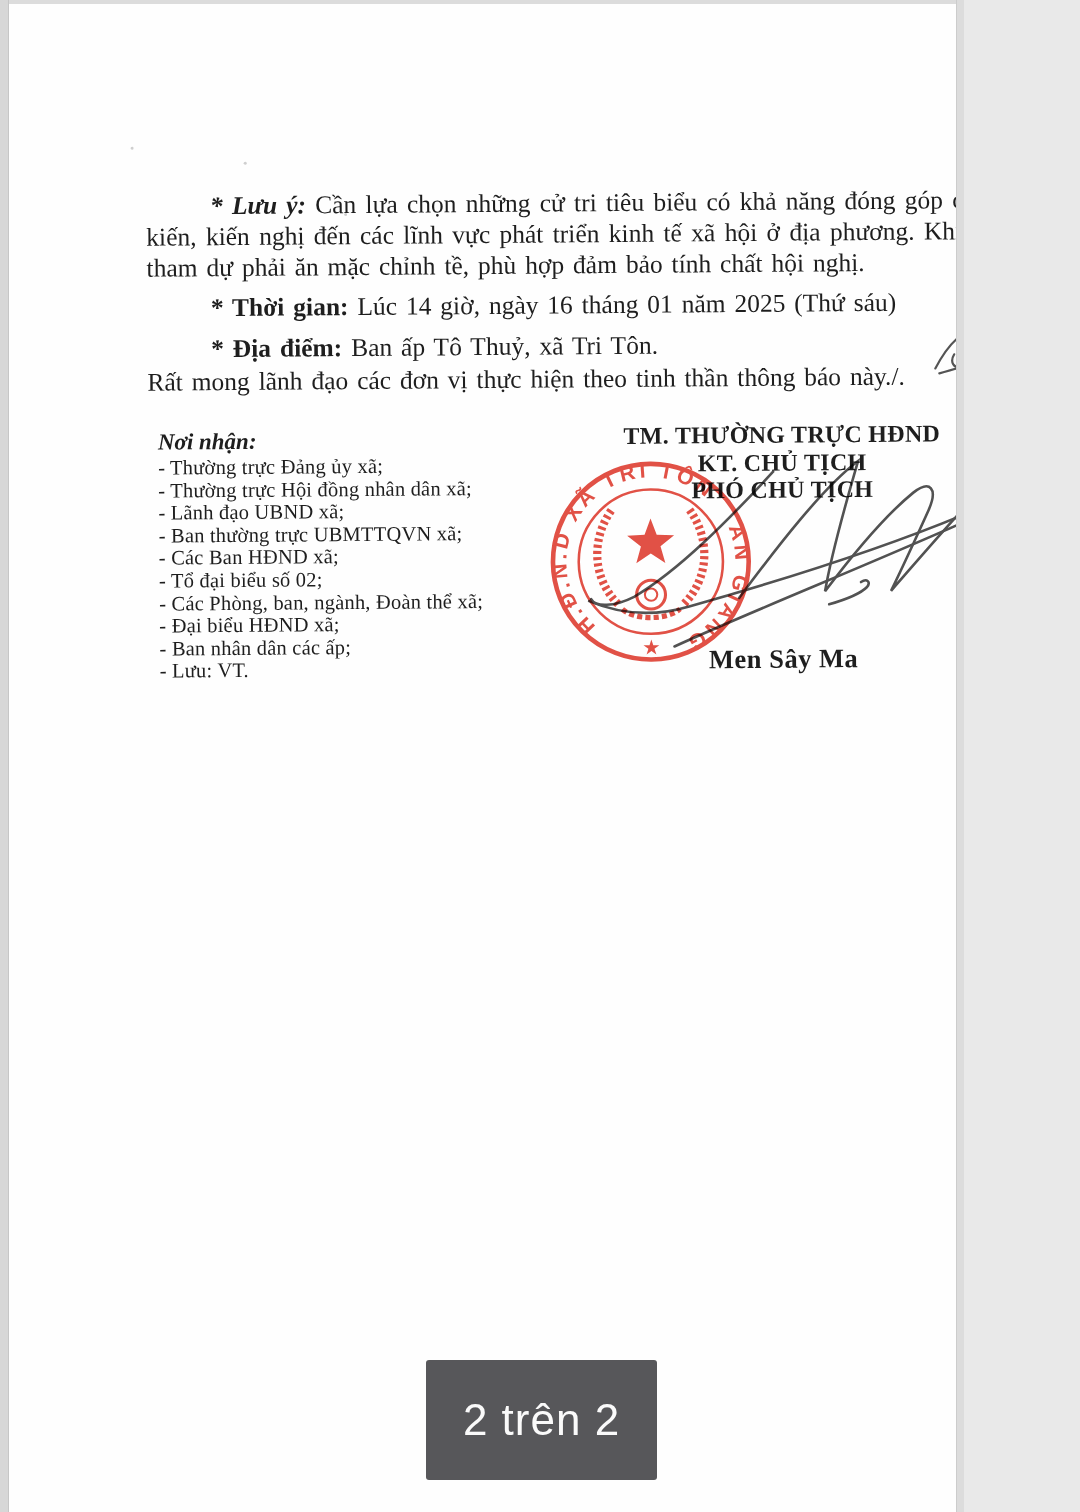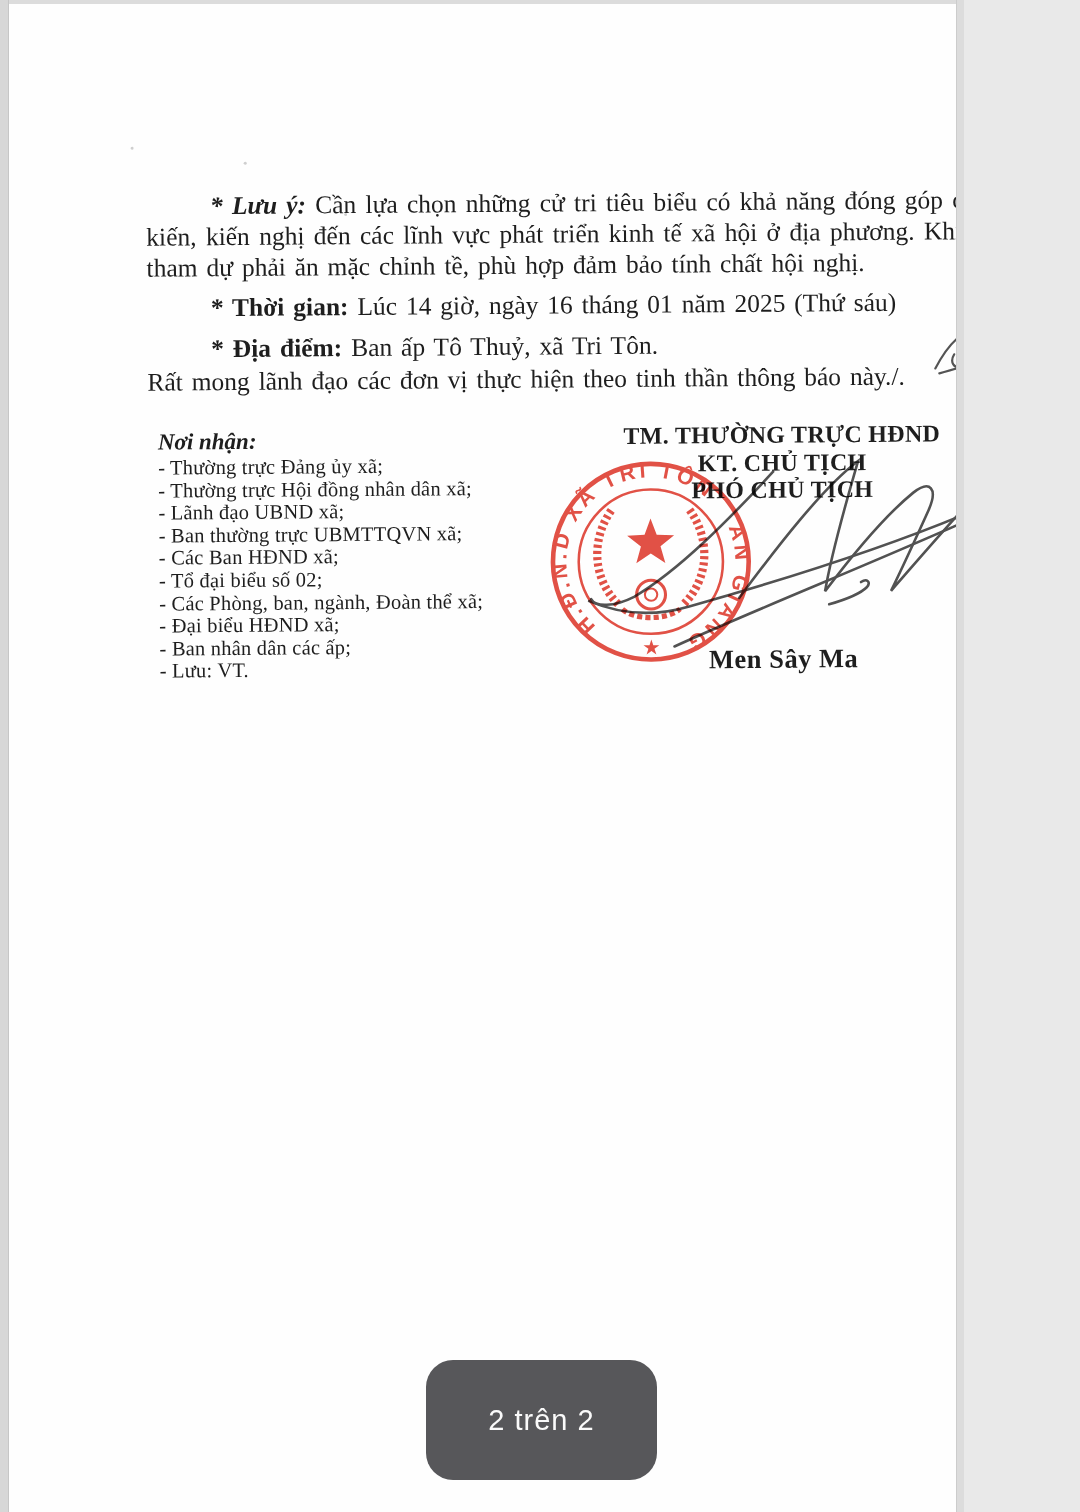--- a/index.html
+++ b/index.html
@@ -27,23 +27,23 @@
   
   .signblock{position:absolute;left:588px;top:420px;width:372px;text-align:center;}
   .signblock .l{font-weight:bold;font-size:24px;line-height:27.5px;letter-spacing:.3px;}
   .signer{position:absolute;left:588px;top:642px;width:372px;text-align:center;
           font-weight:bold;font-size:26.5px;letter-spacing:.5px;}
   
   .stamp{position:absolute;left:539px;top:456px;width:206px;height:206px;opacity:.88;mix-blend-mode:multiply;}
   .sig-main{position:absolute;left:570px;top:448px;width:430px;height:205px;mix-blend-mode:multiply;}
   .sig-init{position:absolute;left:920px;top:316px;width:96px;height:68px;mix-blend-mode:multiply;}
   
-  .pill{position:absolute;left:426px;top:1360px;width:231px;height:120px;border-radius:27px;
+  .pill{position:absolute;left:426px;top:1360px;width:231px;height:120px;border-radius:3px;
         background:#57575a;display:flex;align-items:center;justify-content:center;
-        font-family:"Liberation Sans","DejaVu Sans",sans-serif;font-size:29px;color:#fafafa;
+        font-family:"Liberation Sans","DejaVu Sans",sans-serif;font-size:44px;color:#fafafa;
         font-weight:400;letter-spacing:1px;}
   .handle{position:absolute;left:988px;top:1363px;width:81px;height:145px;border-radius:41px;
           background:#9c9c9c;}
   .handle .bar{position:absolute;left:15px;width:51px;height:7px;border-radius:3.5px;background:#f3f3f3;}
   .bar1{top:60px;} .bar2{top:80px;}
 </style>
 </head>
 <body>
 
 <div class="screen">

